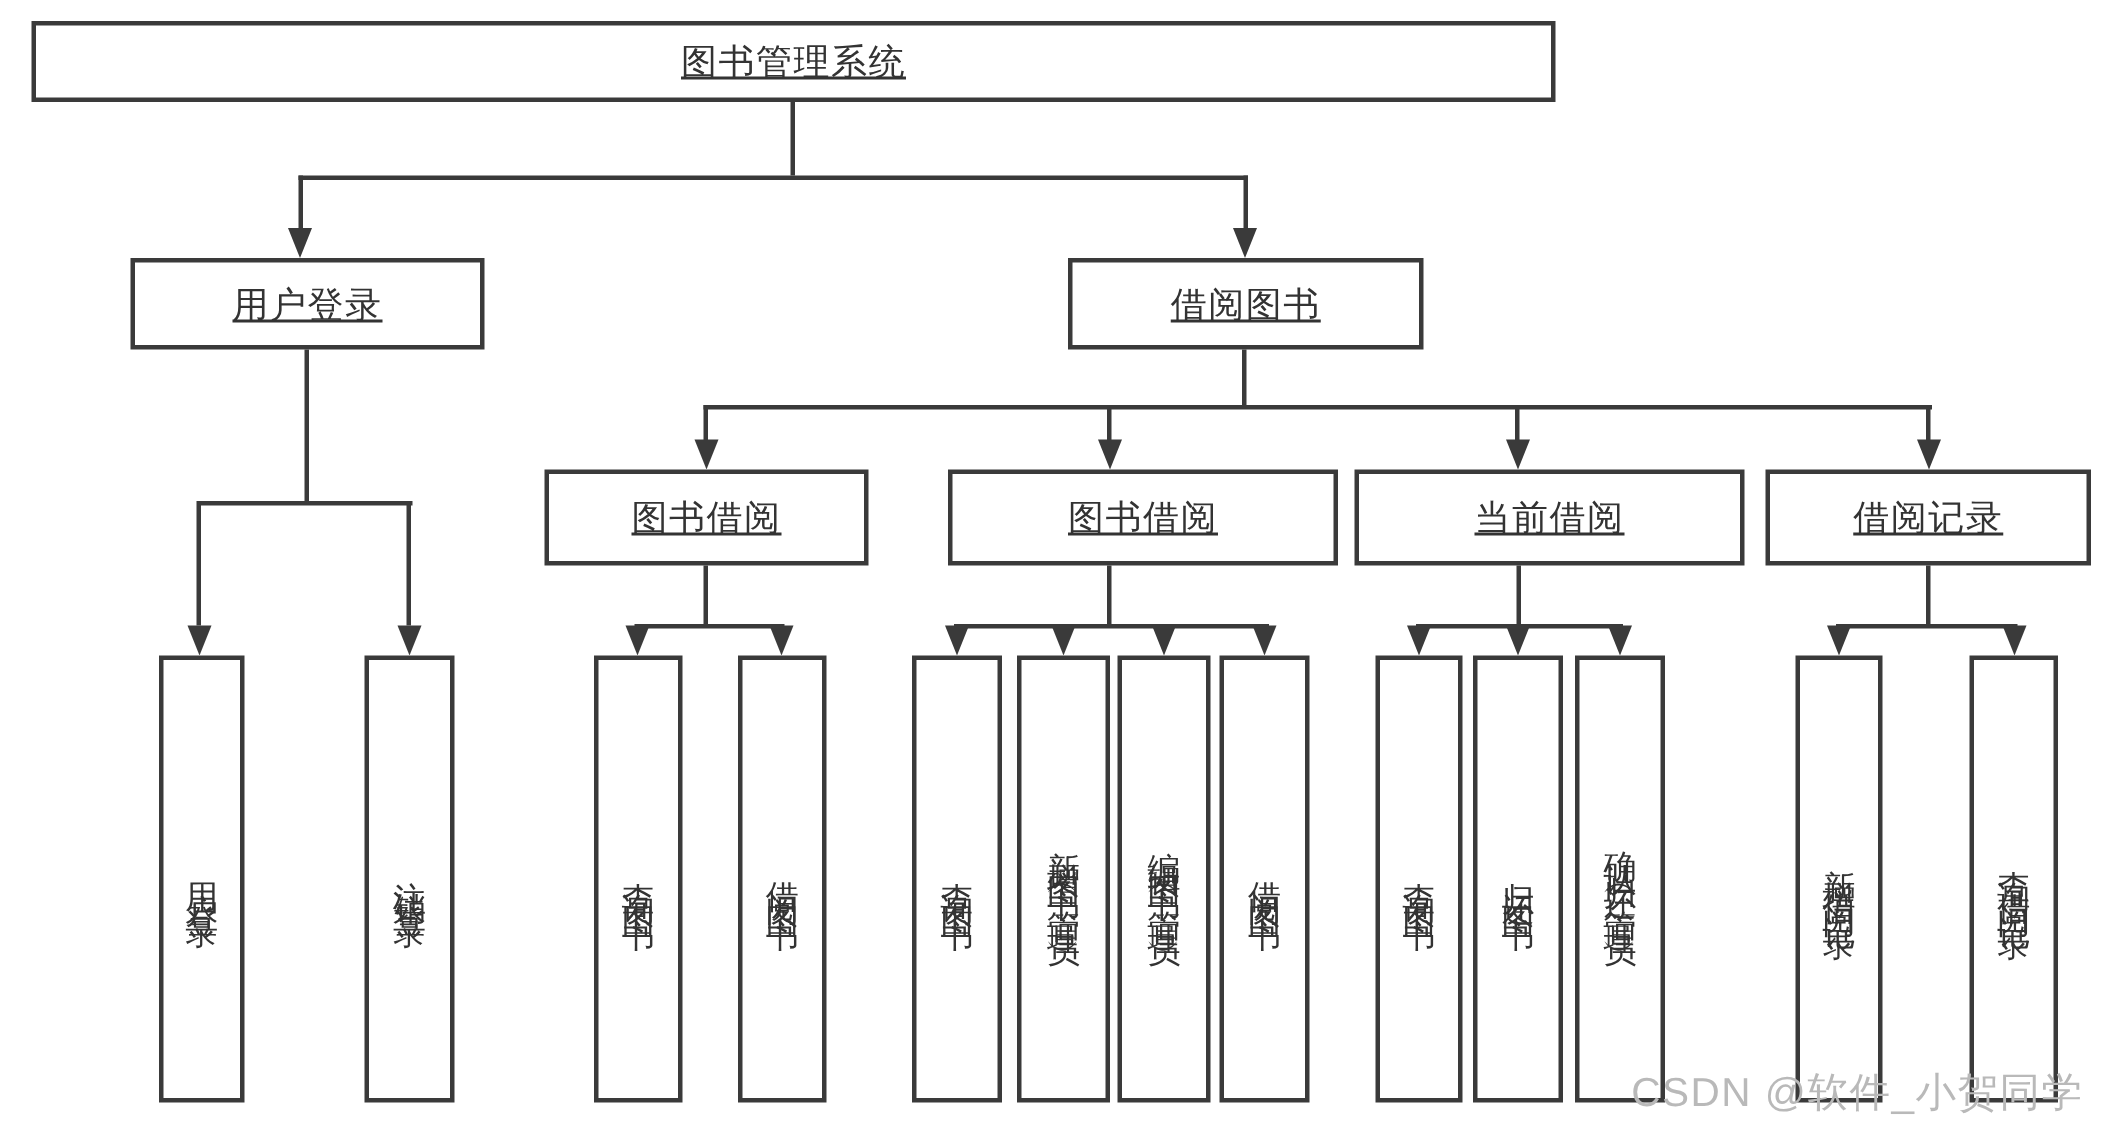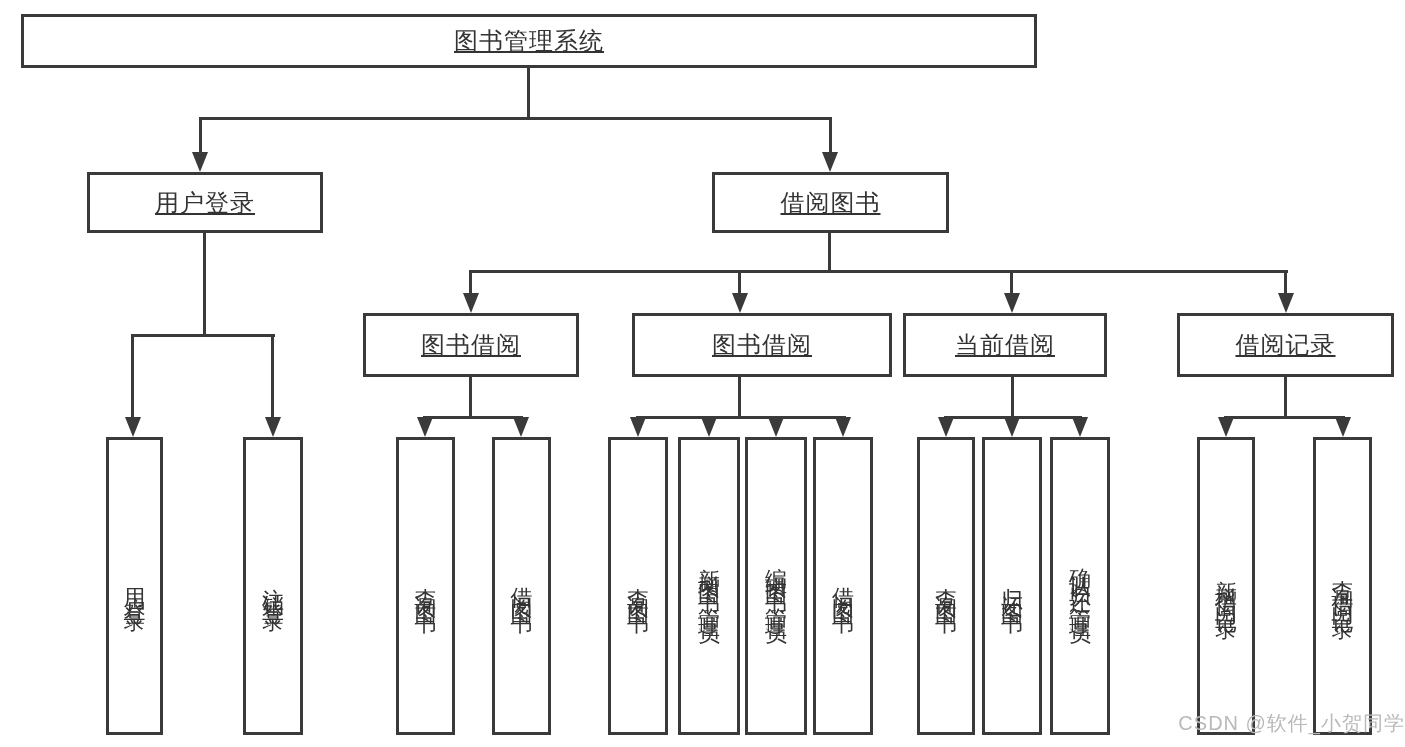--- a/index.html
+++ b/index.html
@@ -40,22 +40,22 @@
   }
   .vline,.hline{position:absolute;background:var(--line);}
   .arrow{
     position:absolute;width:0;height:0;
     border-left:8px solid transparent;
     border-right:8px solid transparent;
     border-top:20px solid var(--line);
   }
   .watermark{
     position:absolute;
-    top:710px;right:0;
-    font-size:20px;
+    top:710px;right:16px;
+    font-size:27px;
     color:var(--watermark);
     letter-spacing:1px;
     white-space:nowrap;
   }
 </style>
 </head>
 <body>
 
 <div class="canvas">
 
@@ -94,21 +94,21 @@
   <div class="arrow" style="left:1004px;top:293px"></div>
   <div class="vline" style="left:1284px;top:270px;width:3px;height:26px"></div>
   <div class="arrow" style="left:1278px;top:293px"></div>
 
   <div class="node h" style="left:363px;top:313px;width:216px;height:64px">
     <span>图书借阅</span>
   </div>
   <div class="node h" style="left:632px;top:313px;width:260px;height:64px">
     <span>图书借阅</span>
   </div>
-  <div class="node h" style="left:903px;top:313px;width:204px;height:64px">
+  <div class="node h" style="left:903px;top:313px;width:260px;height:64px">
     <span>当前借阅</span>
   </div>
   <div class="node h" style="left:1177px;top:313px;width:217px;height:64px">
     <span>借阅记录</span>
   </div>
 
   <div class="vline" style="left:469px;top:377px;width:3px;height:41px"></div>
   <div class="hline" style="left:424px;top:416px;width:99px;height:3px"></div>
   <div class="vline" style="left:423px;top:416px;width:3px;height:7px"></div>
   <div class="arrow" style="left:417px;top:417px"></div>

